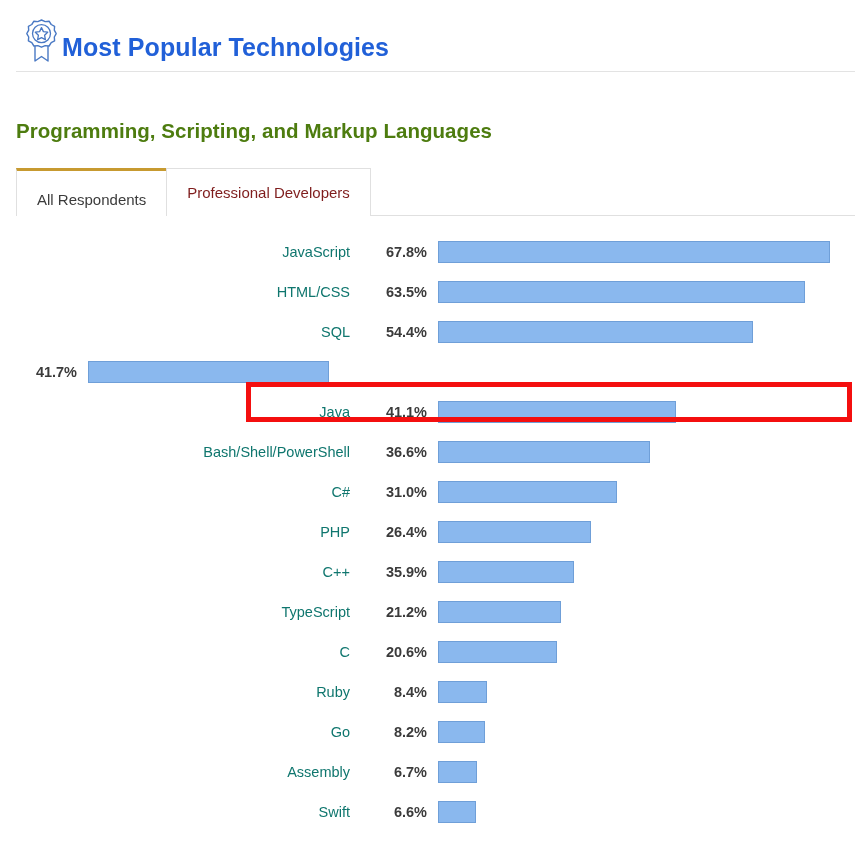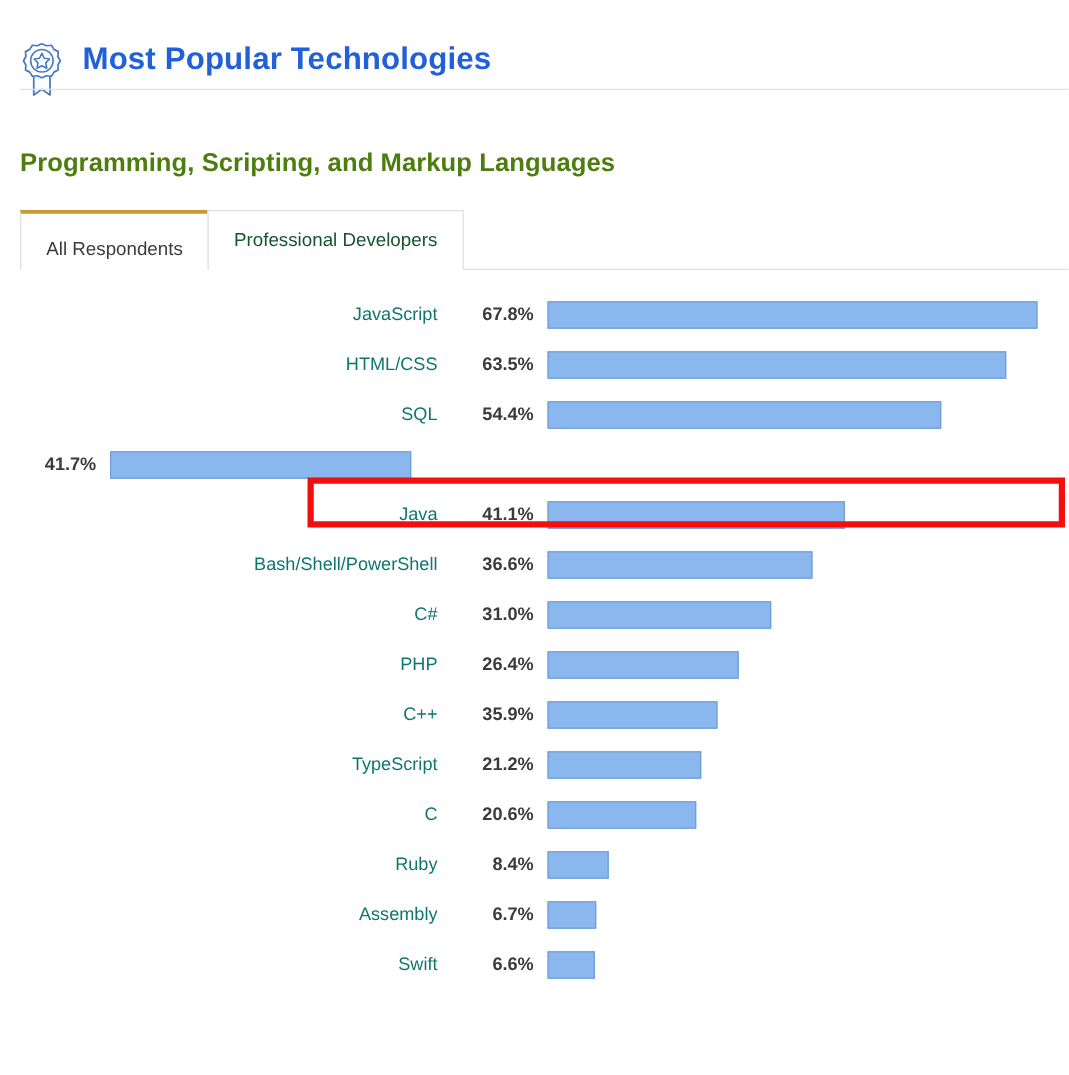--- a/index.html
+++ b/index.html
@@ -17,24 +17,23 @@
   }
 
   
   .page-header {
     position: relative;
     height: 72px;
     box-sizing: border-box;
   }
   .header-inner {
     display: flex;
-    align-items: flex-end;
-    padding-left: 14px;
+    align-items: flex-start;
+    padding-left: 22px;
     padding-top: 16px;
-    gap: 12px;
   }
   .award-icon {
     width: 40px;
     height: 48px;
     flex: none;
     display: block;
   }
   .page-title {
     font-size: 25px;
     font-weight: bold;
@@ -87,21 +86,21 @@
     align-items: center;
     justify-content: center;
     padding: 0 20px;
     font-size: 15px;
     box-sizing: border-box;
     background: #ffffff;
     border: 1px solid #e0e0e0;
     border-bottom: none;
     z-index: 2;
     cursor: pointer;
-    color: #14532d;
+    color: #7f1d1d;
   }
   .tab + .tab {
     margin-left: -1px;
   }
   .tab.active {
     color: #3b3b3b;
     border-top: 3px solid #c79a30;
     padding-top: 12px;
     text-align: right;
   }
@@ -283,20 +282,27 @@
       </div>
     </div>
     <div class="bar-row">
       <div class="bar-label">Ruby</div>
       <div class="bar-value">8.4%</div>
       <div class="bar-track">
         <div class="bar-fill" style="width: 48.594px;"></div>
       </div>
     </div>
     <div class="bar-row">
+      <div class="bar-label">Go</div>
+      <div class="bar-value">8.2%</div>
+      <div class="bar-track">
+        <div class="bar-fill" style="width: 47.437px;"></div>
+      </div>
+    </div>
+    <div class="bar-row">
       <div class="bar-label">Assembly</div>
       <div class="bar-value">6.7%</div>
       <div class="bar-track">
         <div class="bar-fill" style="width: 38.7595px;"></div>
       </div>
     </div>
     <div class="bar-row">
       <div class="bar-label">Swift</div>
       <div class="bar-value">6.6%</div>
       <div class="bar-track">

